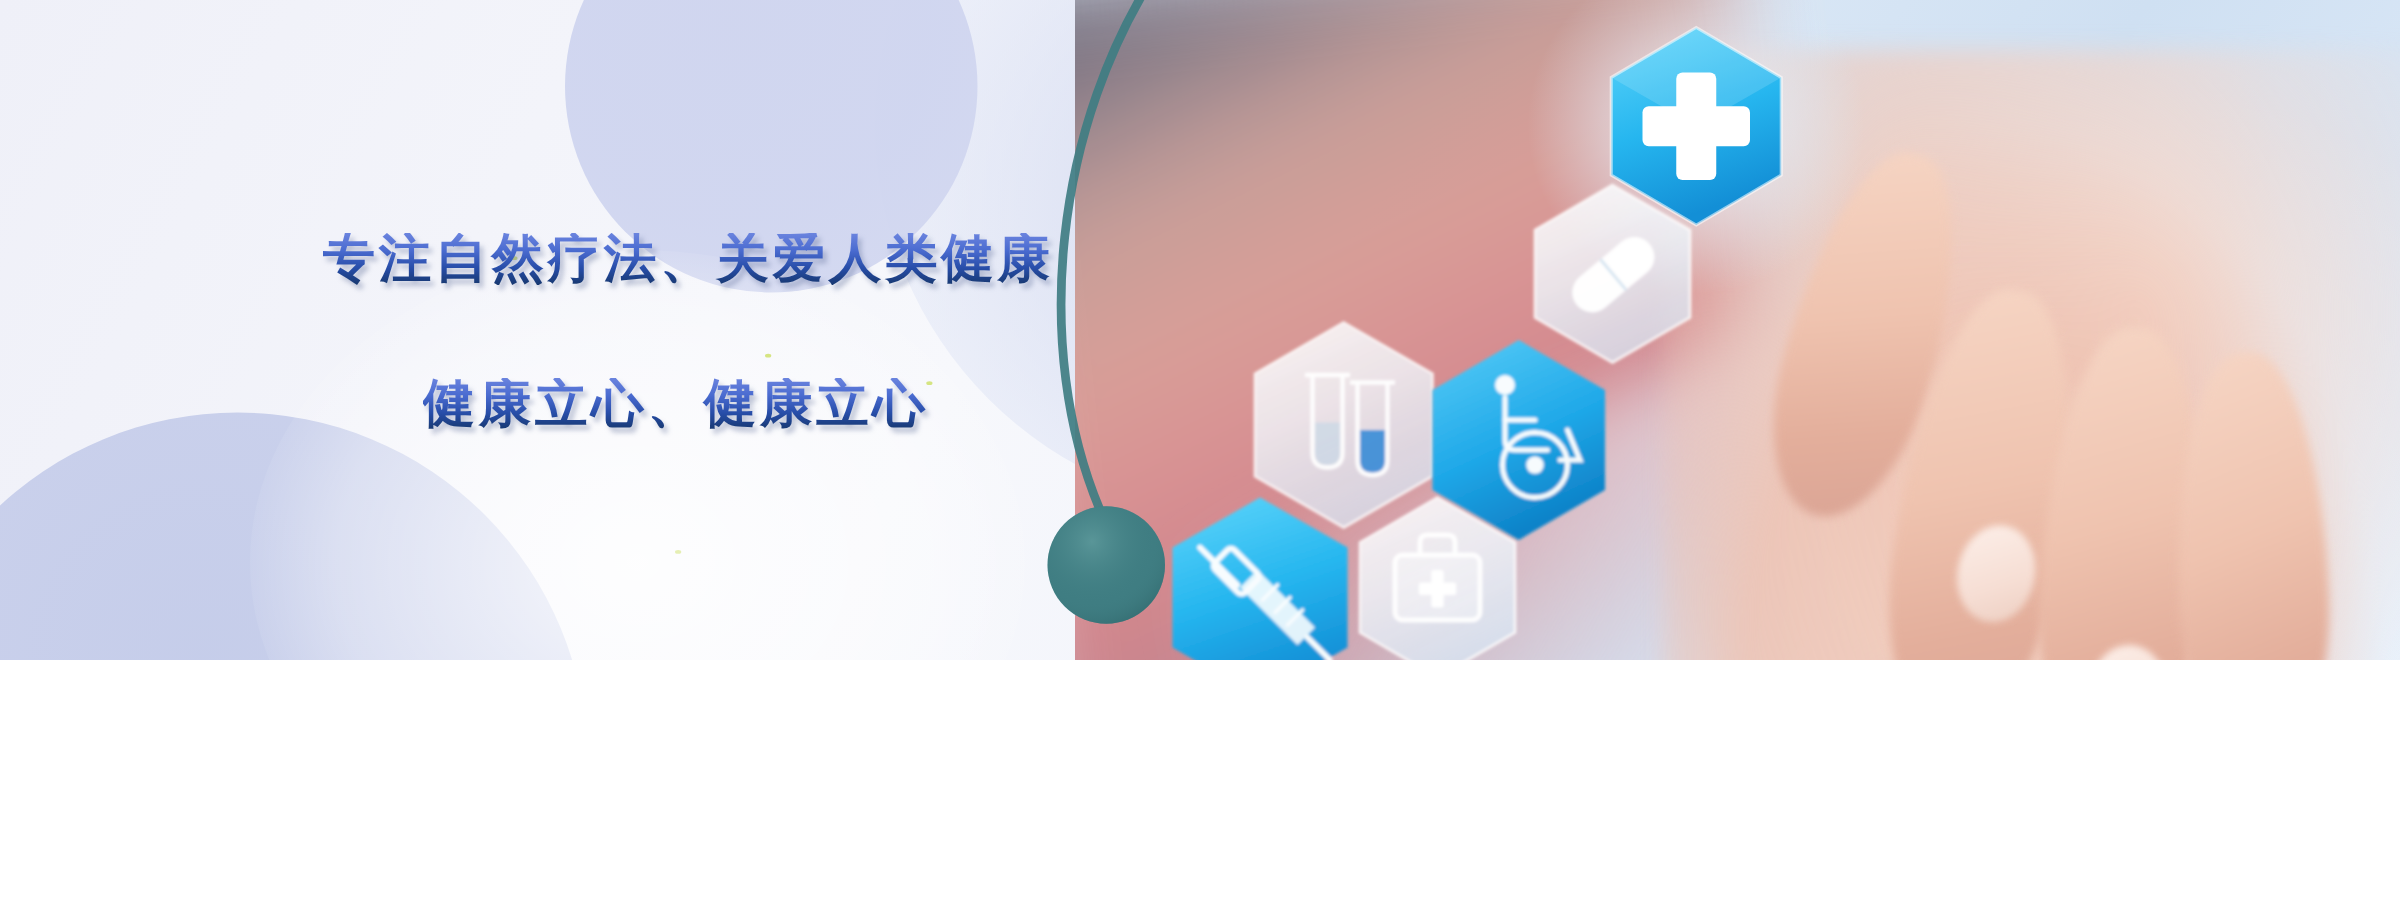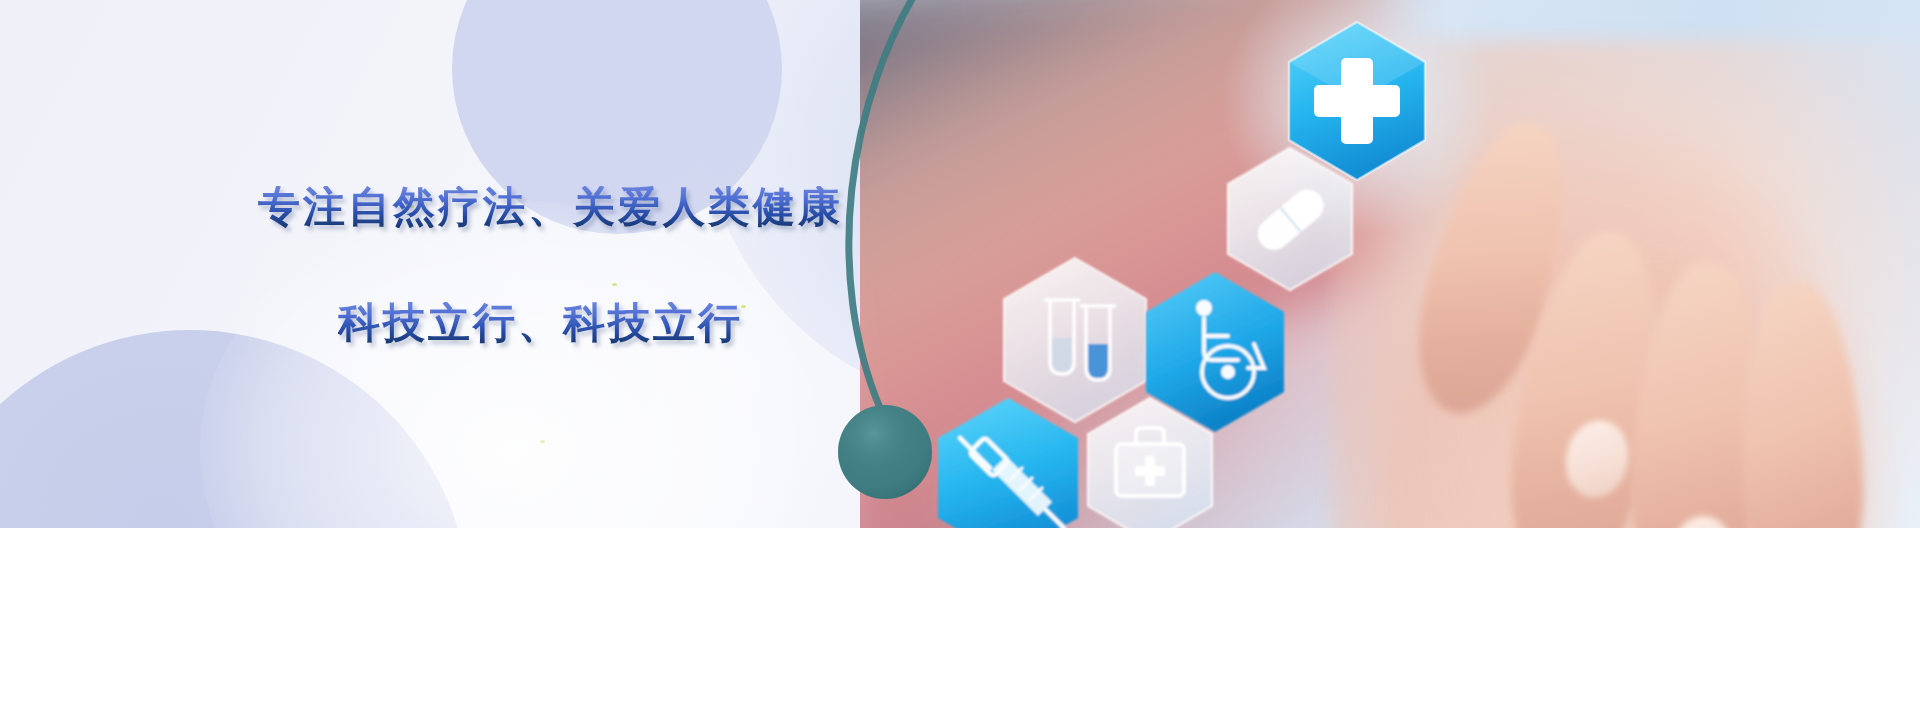--- a/index.html
+++ b/index.html
@@ -264,16 +264,16 @@
       <radialGradient id="knobShade" cx="38%" cy="30%" r="75%">
         <stop offset="0%" stop-color="#5e9a9c" stop-opacity=".85"></stop>
         <stop offset="70%" stop-color="#3f7d82" stop-opacity=".1"></stop>
         <stop offset="100%" stop-color="#2e6468" stop-opacity=".55"></stop>
       </radialGradient>
     </defs>
   </svg>
 
   <div class="copy">
     <div class="headline line1">专注自然疗法、关爱人类健康</div>
-    <div class="headline line2">科技立行、科技立行</div>
+    <div class="headline line2">健康立心、健康立心</div>
   </div>
 
 </div>
 
 </body></html>

